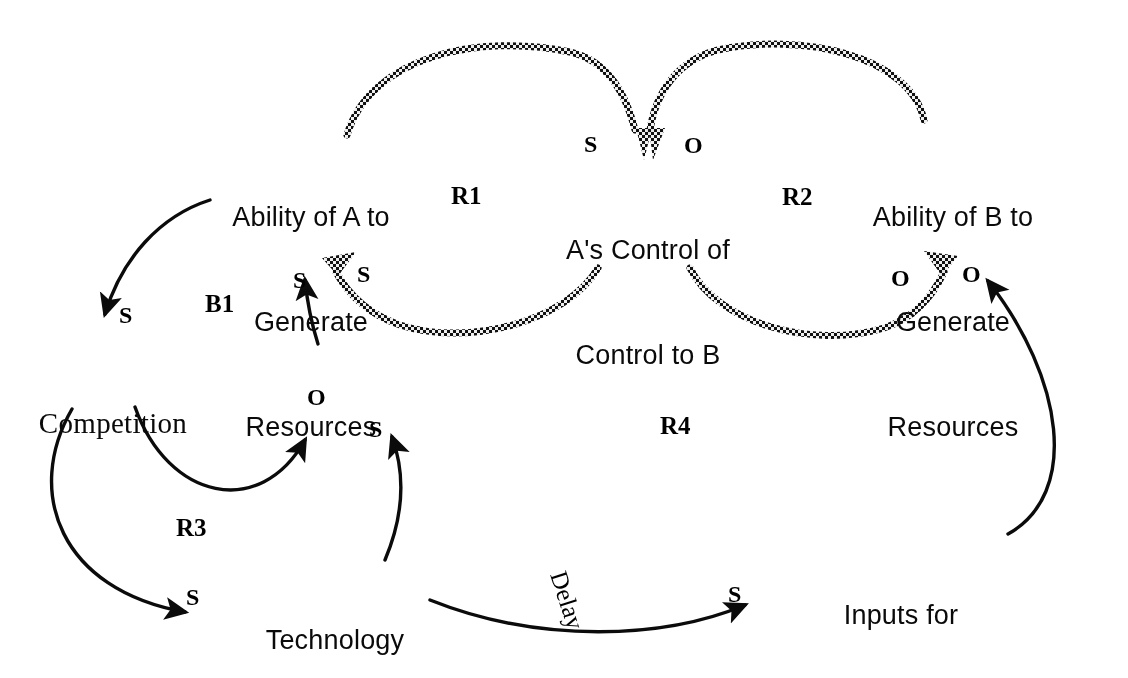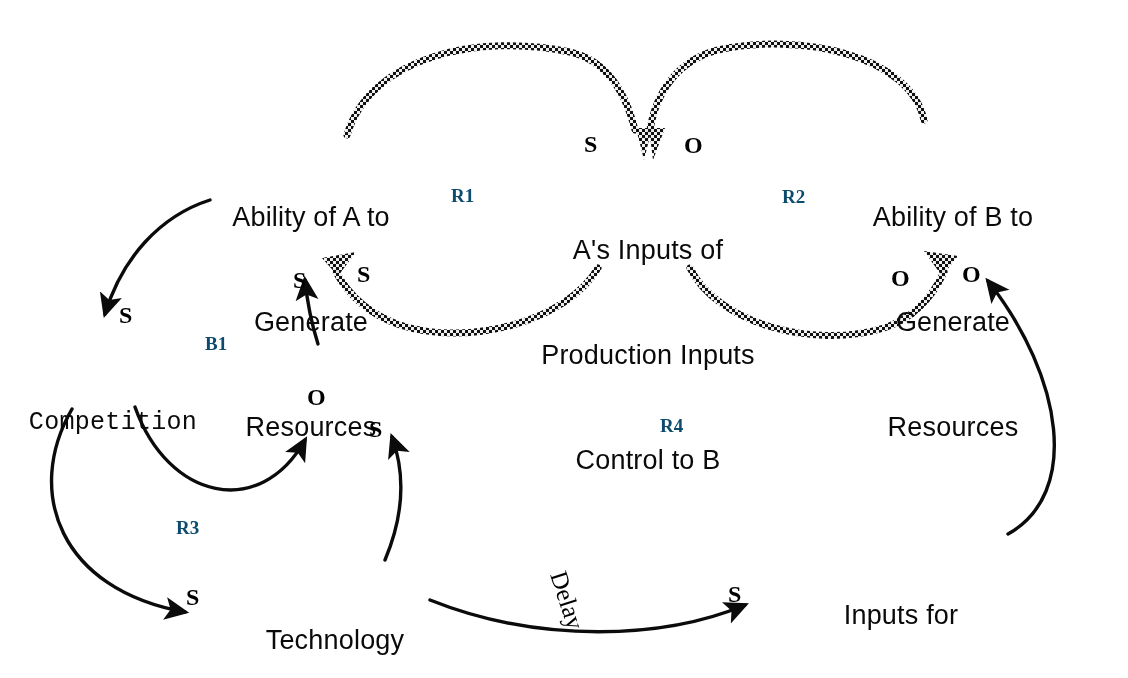--- a/index.html
+++ b/index.html
@@ -29,39 +29,39 @@
     position: absolute;
     text-align: center;
     color: #0a0a0a;
     font-family: Liberation Sans, sans-serif;
     font-size: 27px;
     line-height: 35px;
     white-space: pre;
     letter-spacing: 0.2px;
   }
   .node-label.light {
-    font-family: Liberation Mono, monospace;
-    font-size: 25px;
+    font-family: Liberation Serif, serif;
+    font-size: 29px;
     line-height: 36px;
     letter-spacing: 0.3px;
   }
   .polarity {
     position: absolute;
     color: #000000;
     font-family: "Liberation Serif", "DejaVu Serif", serif;
     font-weight: bold;
     font-size: 24px;
     line-height: 24px;
   }
   .loop-label {
     position: absolute;
-    color: #0c4a6e;
+    color: #000000;
     font-family: "Liberation Serif", "DejaVu Serif", serif;
     font-weight: bold;
-    font-size: 19px;
+    font-size: 25px;
     line-height: 25px;
   }
   .delay-label {
     position: absolute;
     color: #000000;
     font-family: "Liberation Serif", "DejaVu Serif", serif;
     font-size: 25px;
     line-height: 25px;
     transform: rotate(72deg);
     transform-origin: left top;
@@ -123,22 +123,21 @@
     </g>
   </svg>
 
   <div class="node-label" style="left:196px; top:130px; width:230px;">
     <div>Ability of A to</div>
     <div>Generate</div>
     <div>Resources</div>
   </div>
 
   <div class="node-label" style="left:508px; top:163px; width:280px;">
-    <div>A's Inputs of</div>
-    <div>Production Inputs</div>
+    <div>A's Control of</div>
     <div>Control to B</div>
   </div>
 
   <div class="node-label" style="left:838px; top:130px; width:230px;">
     <div>Ability of B to</div>
     <div>Generate</div>
     <div>Resources</div>
   </div>
 
   <div class="node-label light" style="left:8px; top:333px; width:210px;">
@@ -153,21 +152,21 @@
 
   <div class="node-label" style="left:790px; top:528px; width:222px;">
     <div>Inputs for</div>
     
   </div>
 
   <div class="loop-label" style="left:451px; top:183px;">R1</div>
   <div class="loop-label" style="left:782px; top:184px;text-align:center;">R2</div>
   <div class="loop-label" style="left:176px; top:515px;">R3</div>
   <div class="loop-label" style="left:660px; top:413px;">R4</div>
-  <div class="loop-label" style="left:205px; top:291px;margin-top:40px;">B1</div>
+  <div class="loop-label" style="left:205px; top:291px;">B1</div>
 
   <div class="polarity" style="left:584px; top:132px;">S</div>
   <div class="polarity" style="left:684px; top:133px;">O</div>
 
   <div class="polarity" style="left:293px; top:268px;">S</div>
   <div class="polarity" style="left:357px; top:262px;">S</div>
 
   <div class="polarity" style="left:891px; top:266px;">O</div>
   <div class="polarity" style="left:962px; top:262px;">O</div>
 

